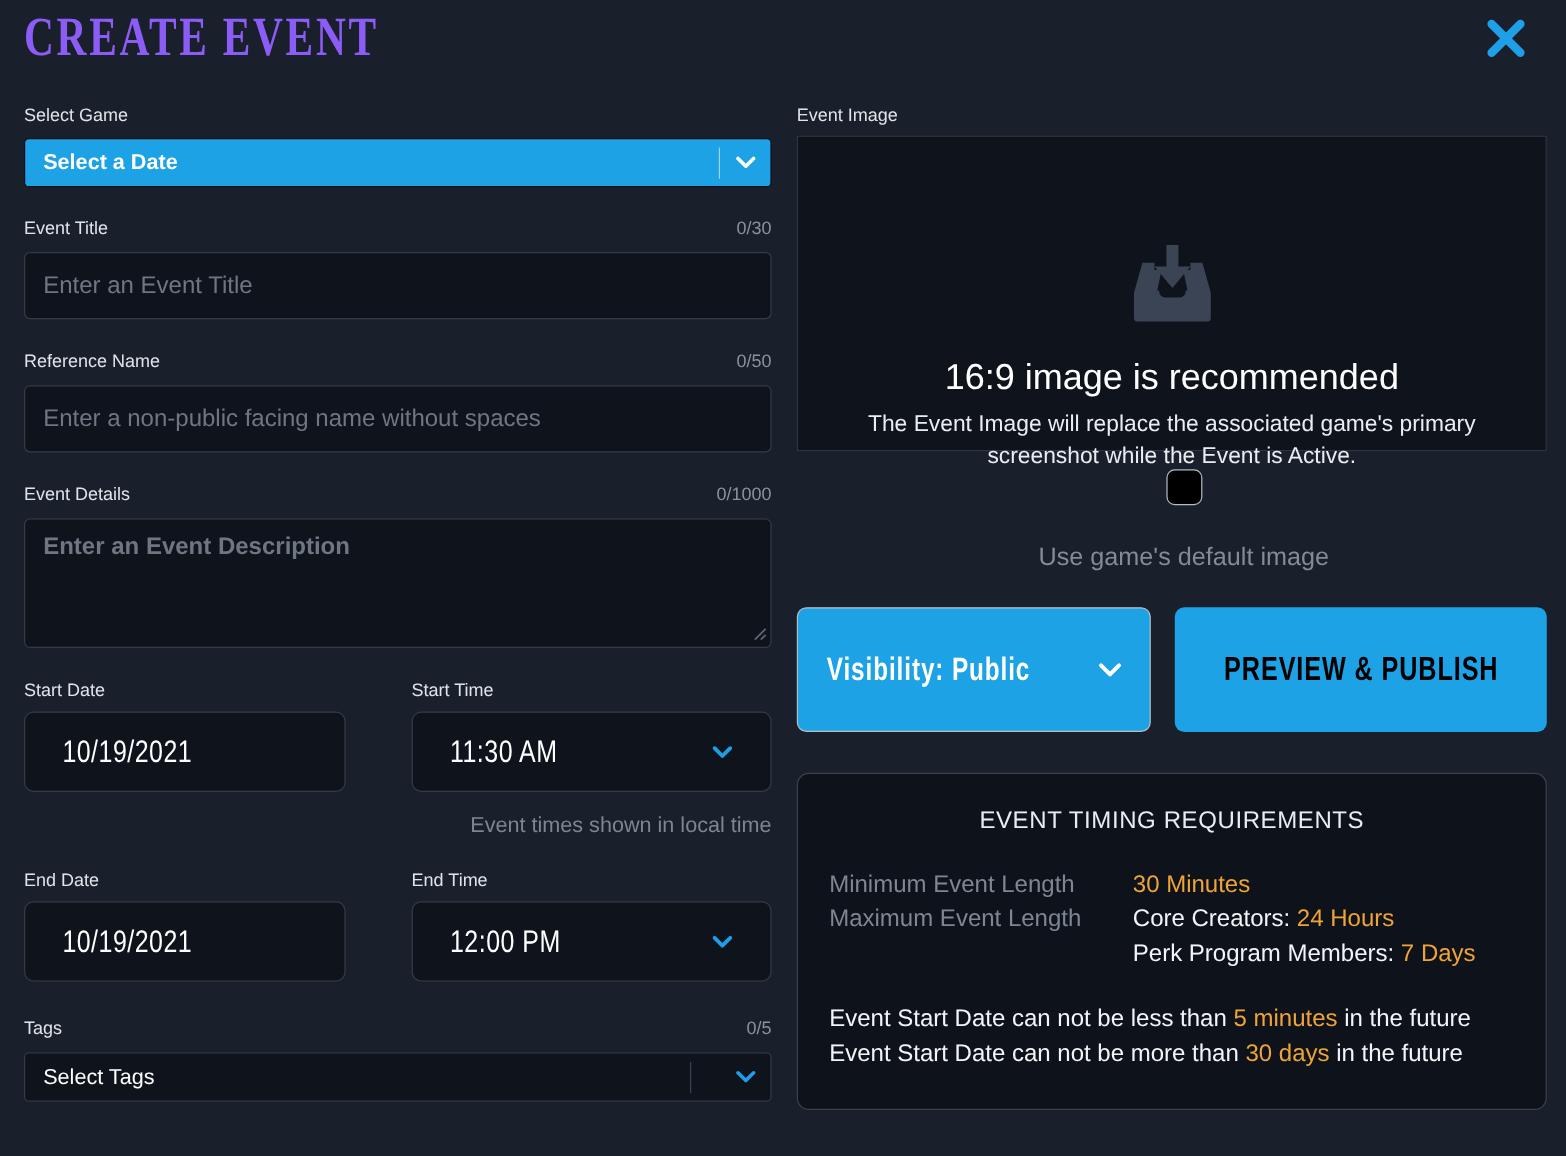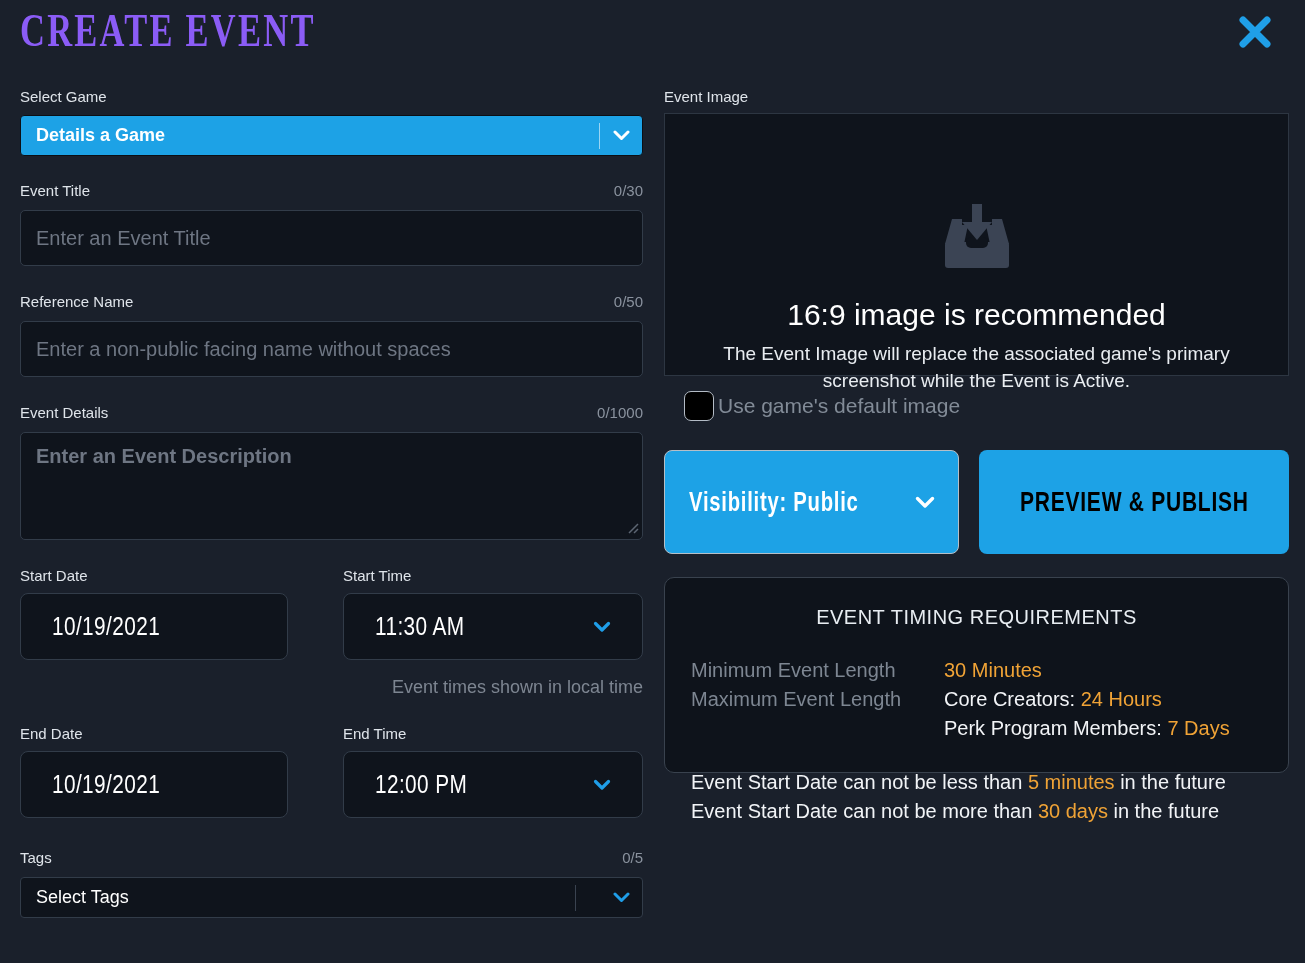--- a/index.html
+++ b/index.html
@@ -55,35 +55,35 @@
   .m26{margin-top:26px;}
   .m27{margin-top:27px;}
 
   
   .img-panel{margin-top:7px;height:263px;background:#0f141c;border:1px solid #2d3642;
              display:flex;flex-direction:column;align-items:center;}
   .upload-icon{margin-top:90px;line-height:0;}
   .img-heading{margin-top:28px;font-size:30px;color:#fff;line-height:34px;}
   .img-caption{margin-top:8px;font-size:19px;line-height:27px;color:#e9edf1;text-align:center;max-width:560px;}
 
-  .chk-row{margin-top:15px;display:flex;align-items:center;gap:4px;padding-left:20px;}
+  .chk-row{margin-top:15px;display:flex;align-items:center;gap:32px;padding-left:20px;flex-direction:column;}
   .checkbox{width:30px;height:30px;background:#000;border:1px solid #b4bcc6;border-radius:7px;cursor:pointer;}
   .chk-label{font-size:21px;color:#828b97;}
 
   .btn-row{margin-top:29px;display:flex;gap:20px;}
   .visibility-btn{width:295px;height:104px;background:#1da2e6;border:1px solid #b6bfc7;border-radius:8px;
                   display:flex;align-items:center;padding:0 24px;cursor:pointer;}
   .vis-text{font-size:27px;font-weight:bold;color:#fff;white-space:nowrap;}
   .vis-text .cond{display:inline-block;transform:scaleX(0.75);transform-origin:left center;letter-spacing:1px;}
   .publish-btn{width:310px;height:104px;background:#1da2e6;border:none;border-radius:8px;
                display:flex;align-items:center;justify-content:center;cursor:pointer;}
   .pub-text{font-size:28px;font-weight:bold;color:#000000;white-space:nowrap;}
   .pub-text .cond{display:inline-block;transform:scaleX(0.75);transform-origin:center center;letter-spacing:1px;}
 
-  .timing{margin-top:23px;height:196px;background:#0e131b;border:1px solid #39424e;border-radius:10px;padding-top:28px;}
+  .timing{margin-top:34px;height:281px;background:#0e131b;border:1px solid #39424e;border-radius:10px;padding-top:28px;}
   .t-head{text-align:center;font-size:20px;color:#e8edf2;letter-spacing:0.5px;line-height:23px;}
   .t-grid{margin-top:27px;padding:0 26px;display:grid;grid-template-columns:253px 1fr;font-size:20px;line-height:29px;}
   .t-label{color:#7d8692;}
   .t-value{color:#f2f4f7;white-space:pre-wrap;}
   .t-notes{margin-top:25px;padding:0 26px;font-size:20px;line-height:29px;color:#f2f4f7;}
   .t-note{white-space:pre-wrap;}
   .orange{color:#f0a336;}
 </style>
 </head>
 <body>
@@ -100,21 +100,21 @@
 </div>
 
 <div class="columns">
 
   <div>
 
     <div class="field-head">
       <span>Select Game</span>
     </div>
     <div class="ctl ctl-blue">
-      <span class="sel-text">Details a Game</span>
+      <span class="sel-text">Select a Date</span>
       <span class="flex-sp"></span>
       <span class="divider div-light"></span>
       <span class="chev chev-white">
         <svg width="17" height="11" viewBox="0 0 17 11">
             <path d="M2 2 L8.5 8.5 L15 2" fill="none" stroke="currentColor" stroke-width="3" stroke-linecap="round" stroke-linejoin="round"></path>
           </svg>
       </span>
     </div>
 
     <div class="field-head m26">

